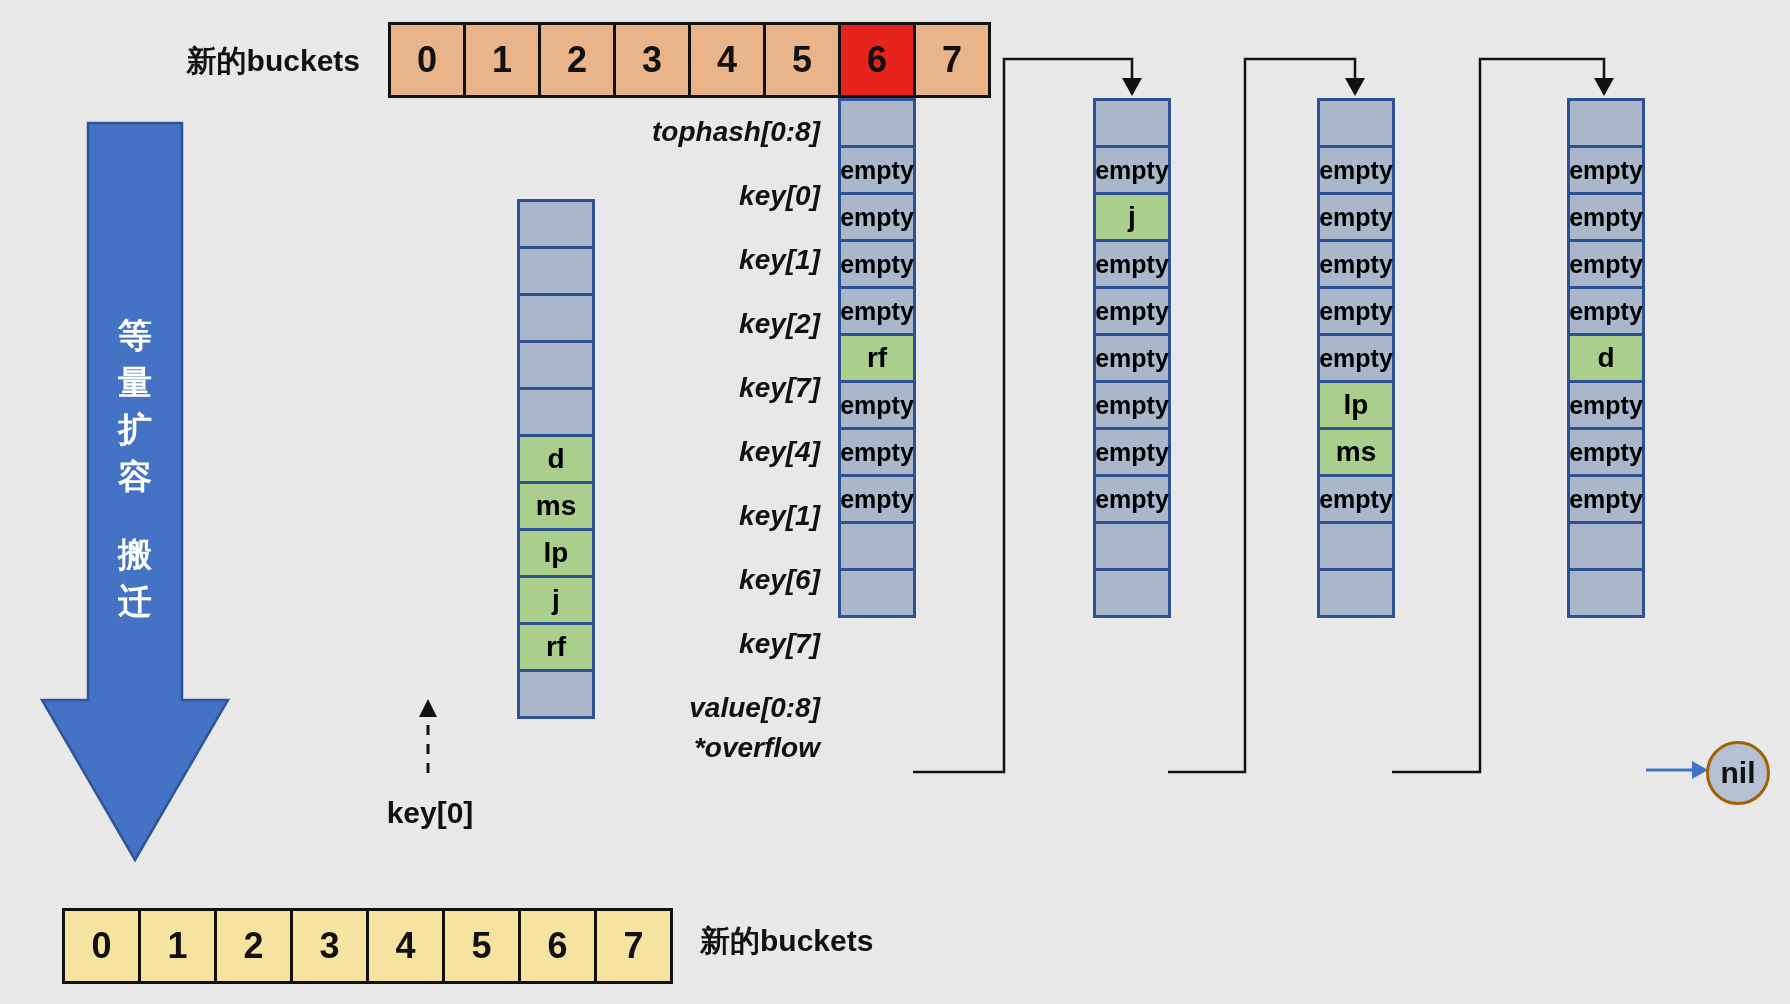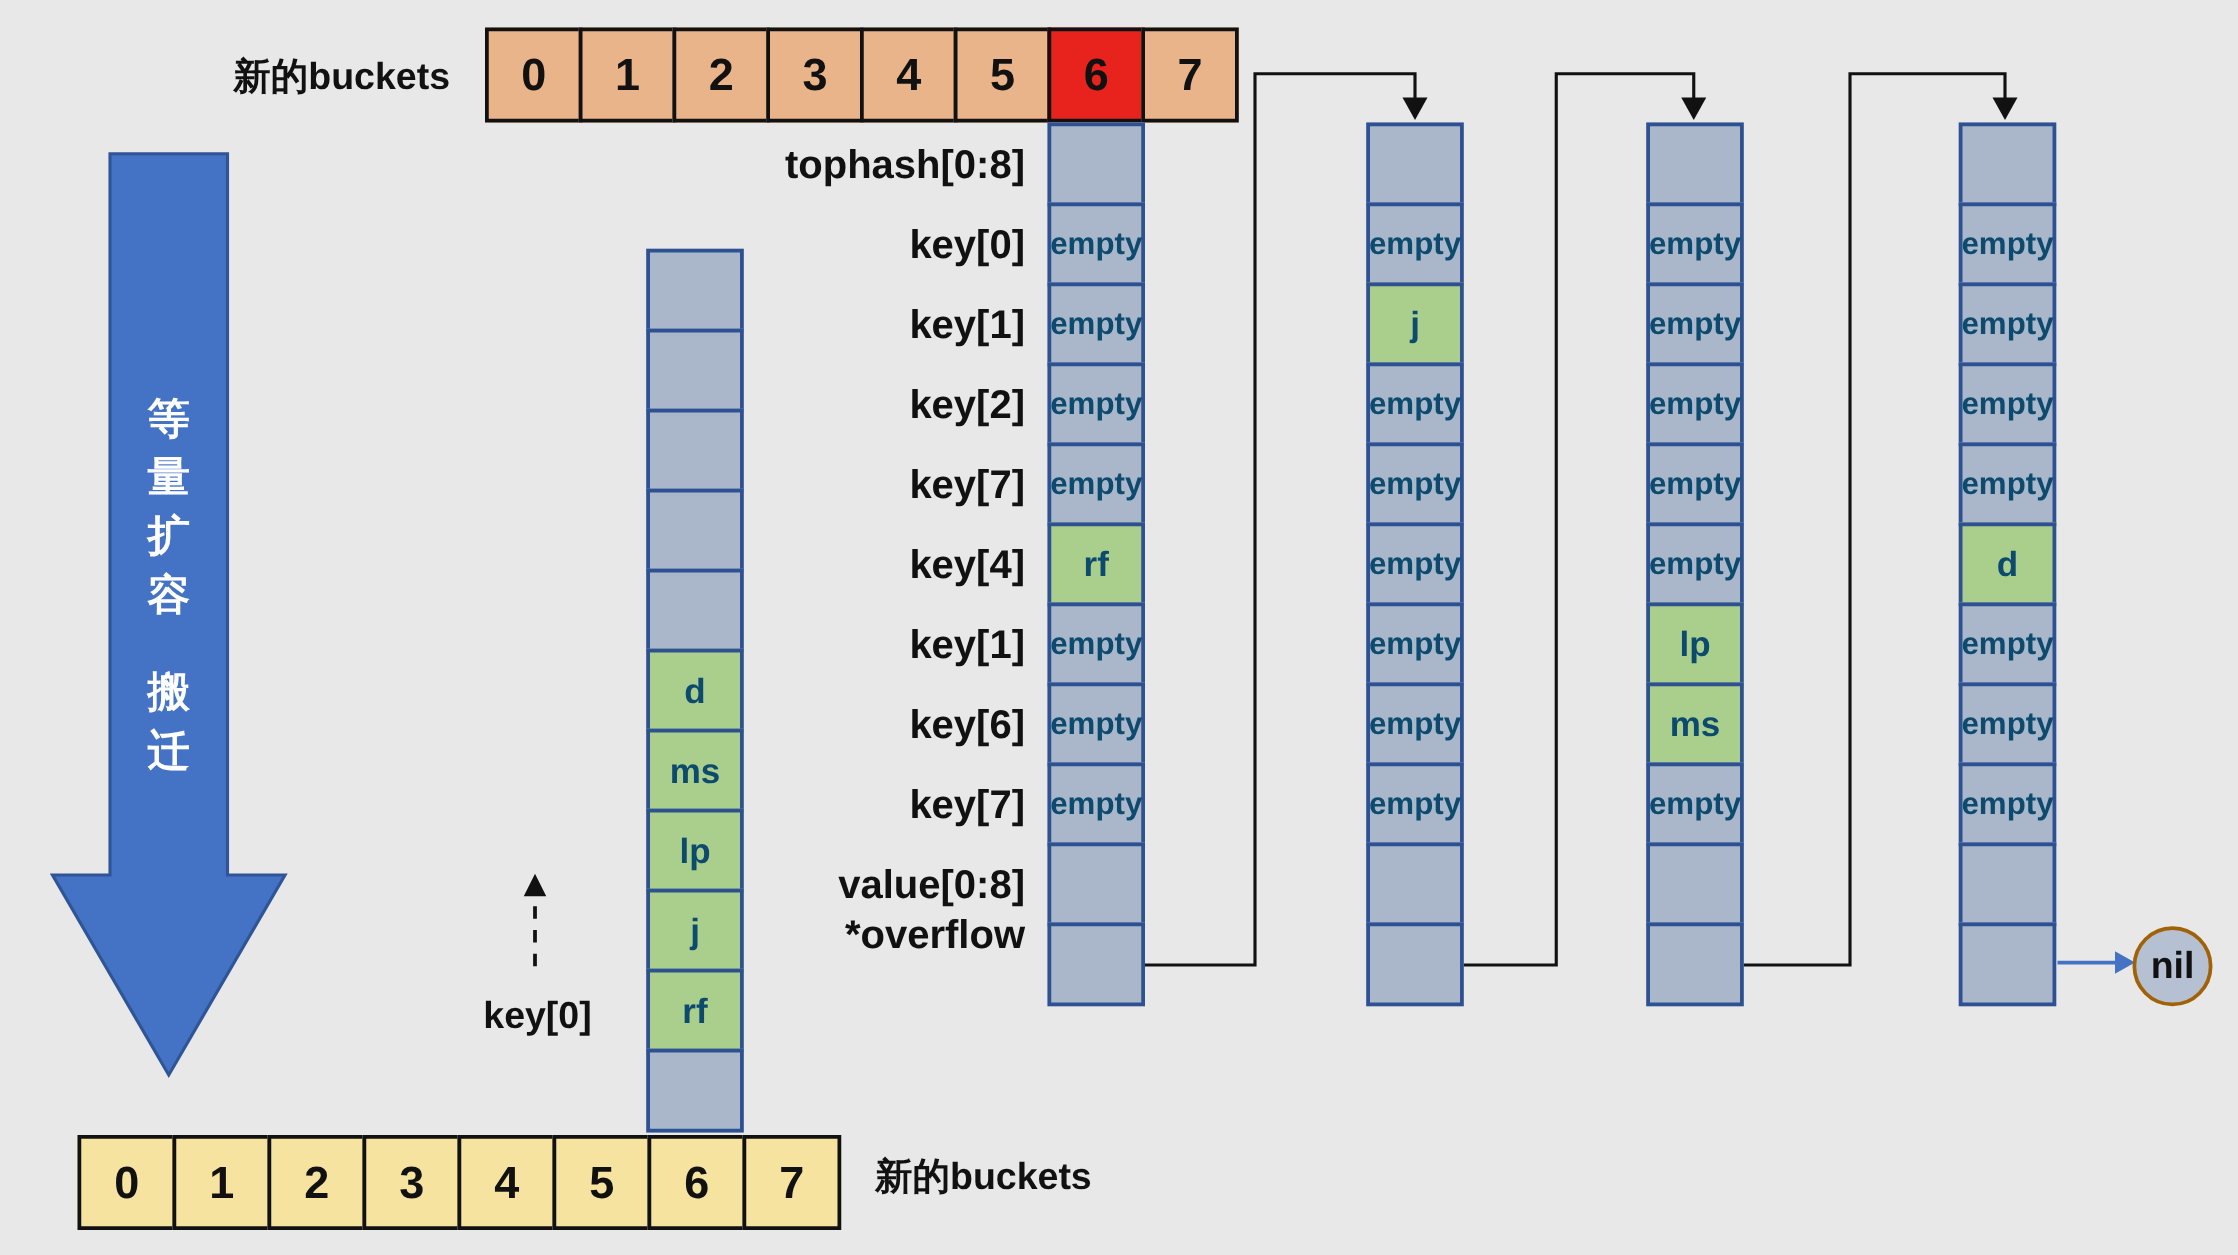--- a/index.html
+++ b/index.html
@@ -12,35 +12,35 @@
             display:flex;align-items:center;justify-content:center;
             font-size:36px;font-weight:bold;background:#E9B489;}
   .row-cell:first-child{margin-left:0;}
   #old-row{left:388px;top:22px;}
   #new-row{left:62px;top:908px;}
   #new-row .row-cell{width:79px;background:#F7E3A0;}
   .row-cell.hl{background:#E8231D;}
 
   
   .vcol{position:absolute;width:78px;}
-  .vcell{box-sizing:border-box;width:78px;height:67px;border:3px solid #2E5191;margin-top:-3px;
+  .vcell{box-sizing:border-box;width:78px;height:50px;border:3px solid #2E5191;margin-top:-3px;
          background:#AAB7CB;display:flex;align-items:center;justify-content:center;
-         font-size:25px;font-weight:bold;color:#0c4a6e;}
+         font-size:25px;font-weight:bold;color:#000000;}
   .vcell:first-child{margin-top:0;}
   .vcell.green{background:#AACE8C;font-size:28px;}
   #bucket1{left:838px;top:98px;}
   #bucket2{left:1093px;top:98px;}
   #bucket3{left:1317px;top:98px;}
   #bucket4{left:1567px;top:98px;}
   #newbucket{left:517px;top:199px;}
 
   
   #struct-labels{position:absolute;left:520px;top:98px;width:300px;height:740px;}
   .slabel{position:absolute;right:0;width:300px;height:67px;display:flex;align-items:center;
-          justify-content:flex-end;font-size:32px;font-weight:bold;}
+          justify-content:flex-end;font-size:28px;font-weight:bold;font-style:italic;}
 
   
   .fl{position:absolute;font-weight:bold;}
   #old-label{left:160px;top:41px;width:200px;text-align:right;font-size:30px;}
   #new-label{left:700px;top:921px;width:260px;text-align:left;font-size:30px;}
   #key0-label{left:370px;top:796px;width:120px;text-align:center;font-size:30px;}
   #nil-badge{left:1706px;top:741px;width:58px;height:58px;border-radius:50%;
              background:#B5C0D3;border:3px solid #a16207;display:flex;align-items:center;
              justify-content:center;font-size:30px;}
 

